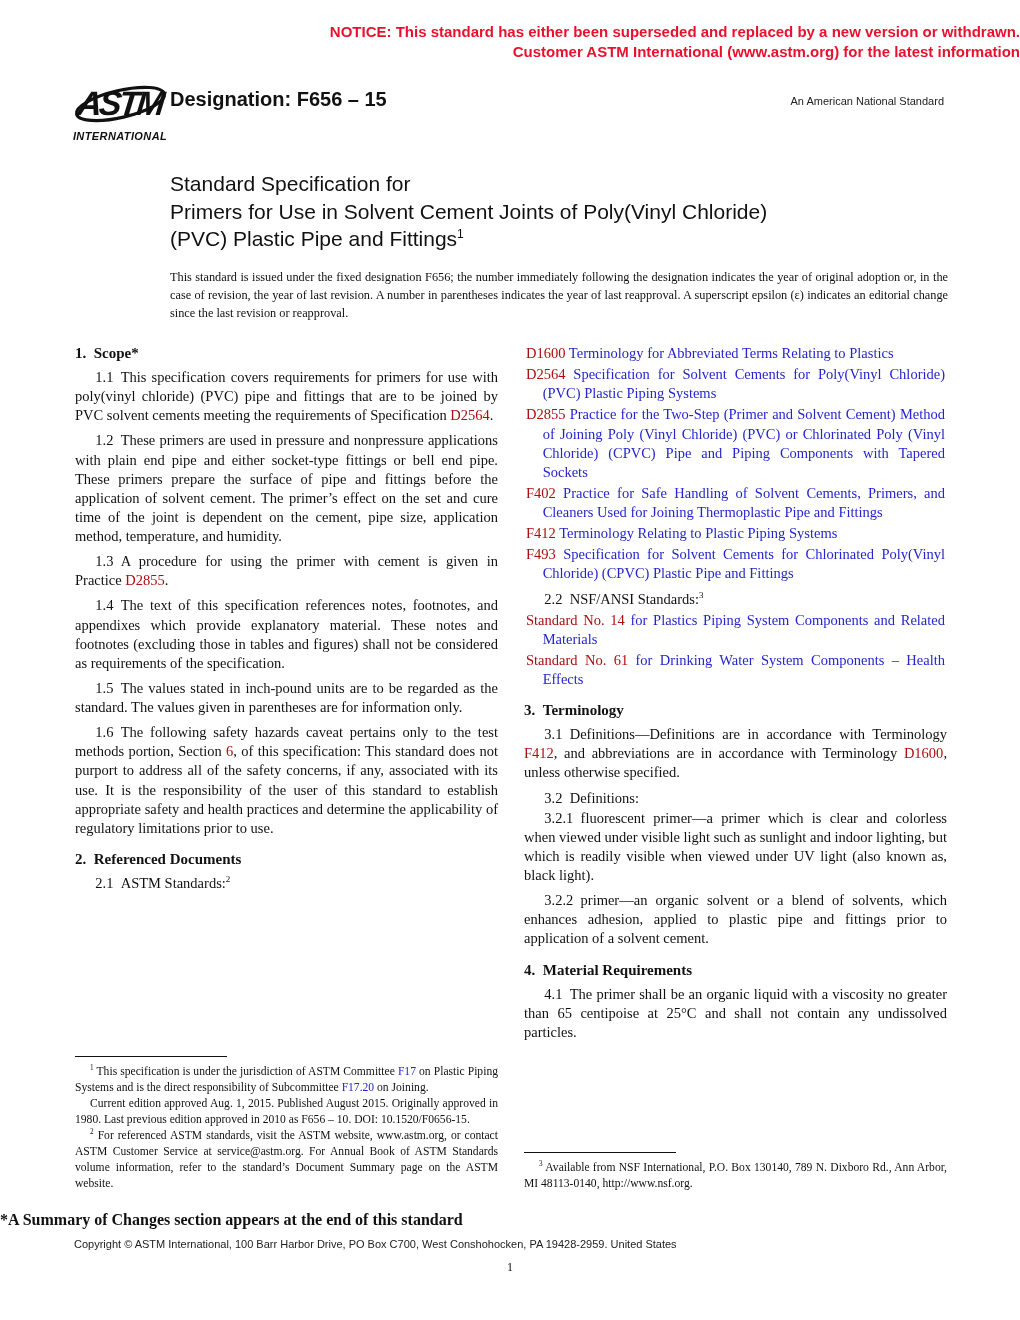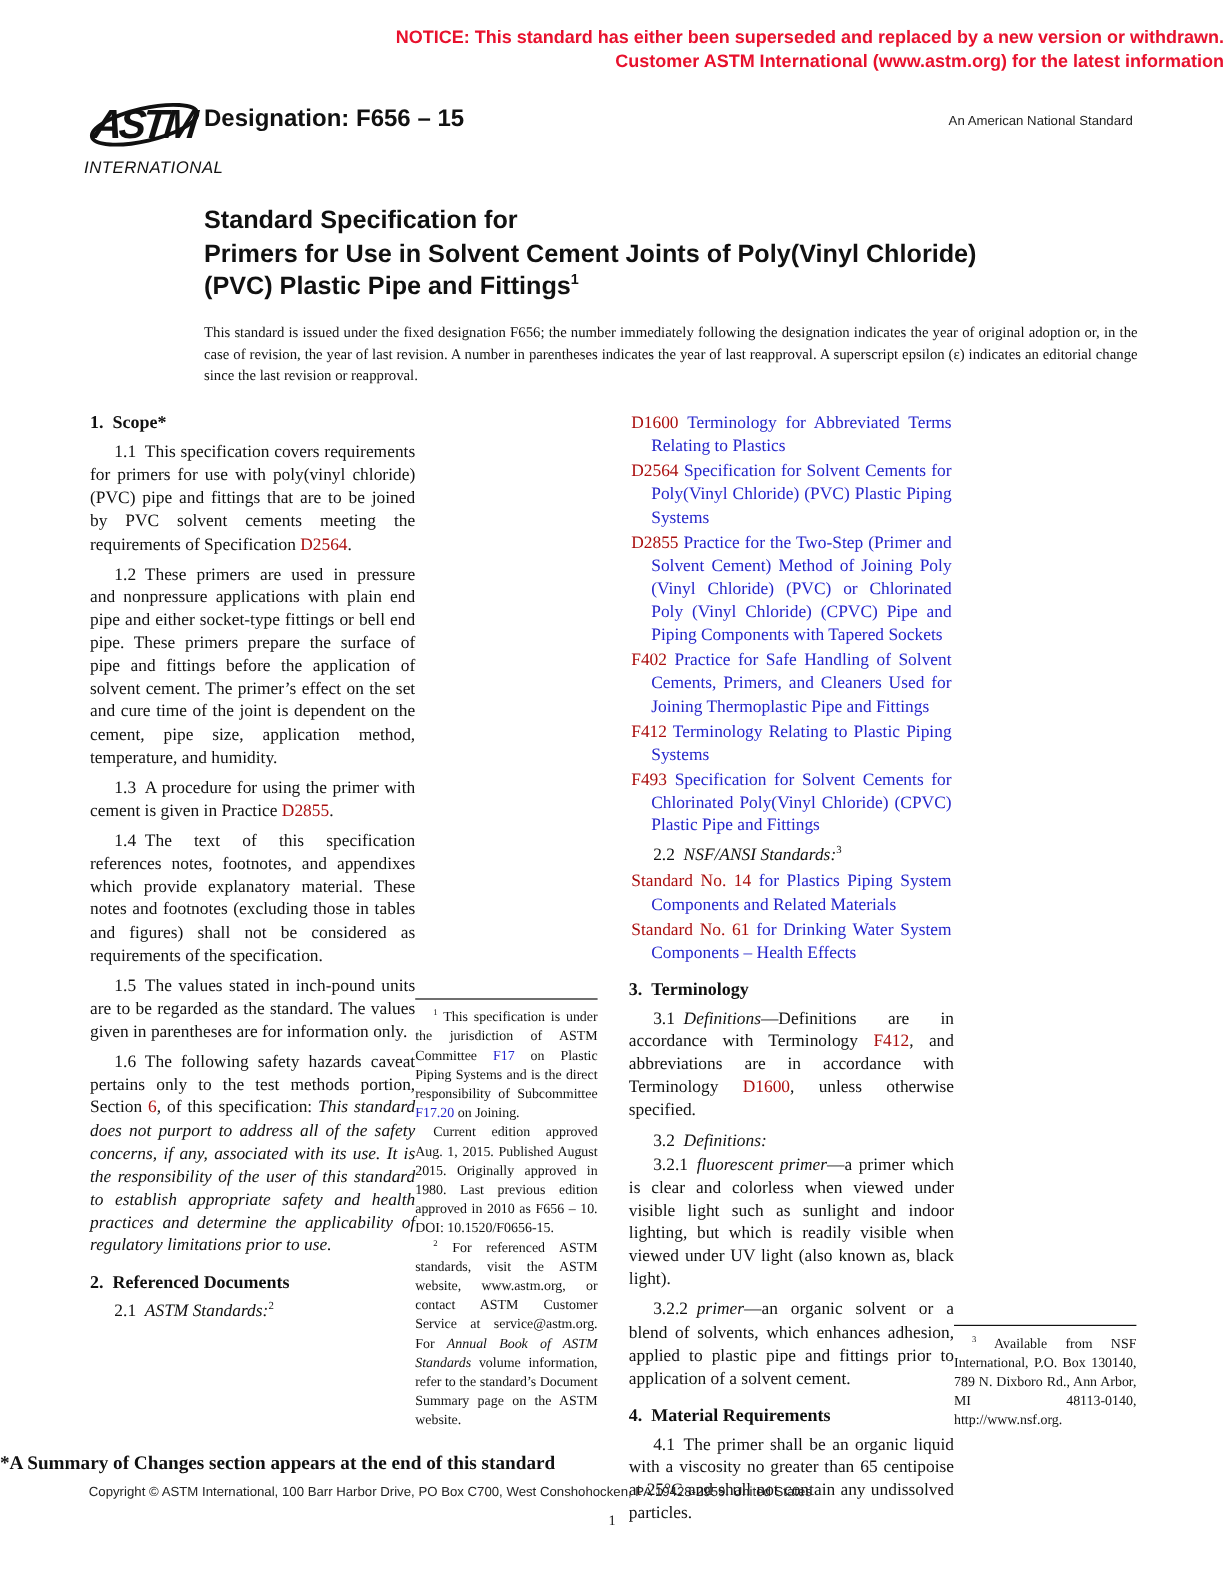--- a/index.html
+++ b/index.html
@@ -15,66 +15,66 @@
   }
   
   .notice{
     position:absolute;top:22px;left:0;right:0;text-align:right;
     color:var(--notice-red);font-family:Liberation Sans, sans-serif;
     font-weight:bold;font-size:15px;line-height:1.35;
   }
   
   .logo{position:absolute;left:70px;top:72px;width:100px;text-align:center;}
   .logo-sub{
-    font-family:"Liberation Sans",sans-serif;font-weight:normal;font-style:italic;
-    font-size:14px;letter-spacing:.4px;margin-top:-4px;
+    font-family:"Liberation Sans",sans-serif;font-weight:bold;font-style:italic;
+    font-size:11px;letter-spacing:.4px;margin-top:-4px;
   }
   .designation{
     position:absolute;left:170px;top:88px;
     font-family:"Liberation Sans",sans-serif;font-weight:bold;font-size:20px;
   }
   .ans{
     position:absolute;right:76px;top:95px;
     font-family:"Liberation Sans",sans-serif;font-size:11px;color:#222;
   }
   
   .title-block{
     position:absolute;left:170px;top:170px;width:650px;
-    font-family:"Liberation Sans",sans-serif;font-weight:bold;
+    font-family:"Liberation Sans",sans-serif;font-weight:normal;
     font-size:21px;line-height:1.32;
   }
   .title-block sup{font-size:12px;}
   
   .issue-note{
     position:absolute;left:170px;top:268px;width:778px;margin:0;
     font-size:12.3px;line-height:1.48;text-align:justify;
   }
   
   .columns{
     position:absolute;left:75px;top:342px;width:872px;height:850px;
     display:flex;gap:26px;
   }
-  .col{width:423px;display:flex;flex-direction:row;}
+  .col{width:423px;display:flex;flex-direction:column;}
   .col-content{}
   .col-foot{margin-top:auto;}
   .sec-h{font-size:15px;font-weight:bold;margin:13px 0 6px;}
   .col-content > .sec-h:first-child{margin-top:3px;}
   .body-p{
     font-size:14.5px;line-height:1.32;text-align:justify;
     text-indent:1.4em;margin:6px 0 0;
   }
   .body-p.tight{margin-top:1px;}
   .ref-p{
     font-size:14.5px;line-height:1.32;text-align:justify;margin:2px;
     padding-left:1.15em;text-indent:-1.15em;
   }
   .fn-rule{width:152px;border-top:1px solid #111;margin:0 0 7px;}
   .fn-p{font-size:11.6px;line-height:1.38;text-align:justify;text-indent:1.3em;margin:0;}
   sup{font-size:.62em;vertical-align:super;line-height:0;}
-  .seg-i{font-style:italic;}
+  .seg-i{}
   .seg-red{color:var(--link-red);}
   .seg-blue{color:var(--link-blue);}
   
   .summary{
     position:absolute;left:0;right:0;top:1211px;
     font-weight:bold;font-size:16px;
   }
   .copyright{
     position:absolute;left:74px;top:1238px;
     font-family:"Liberation Sans",sans-serif;font-size:11px;color:#222;

